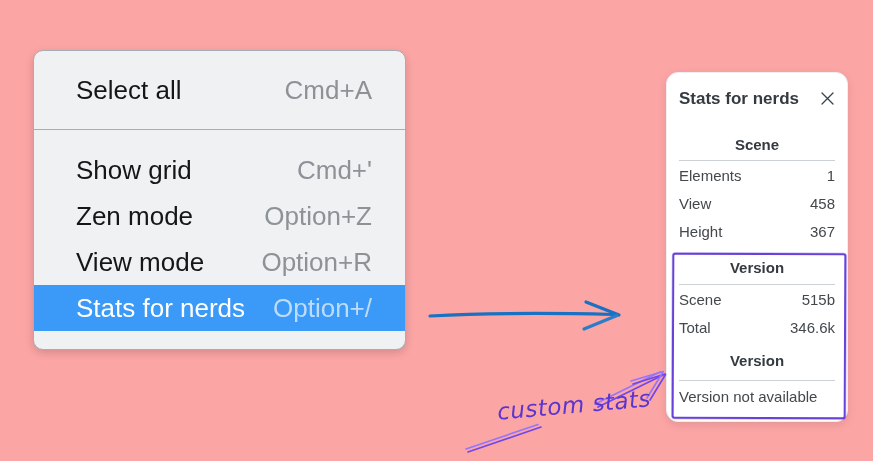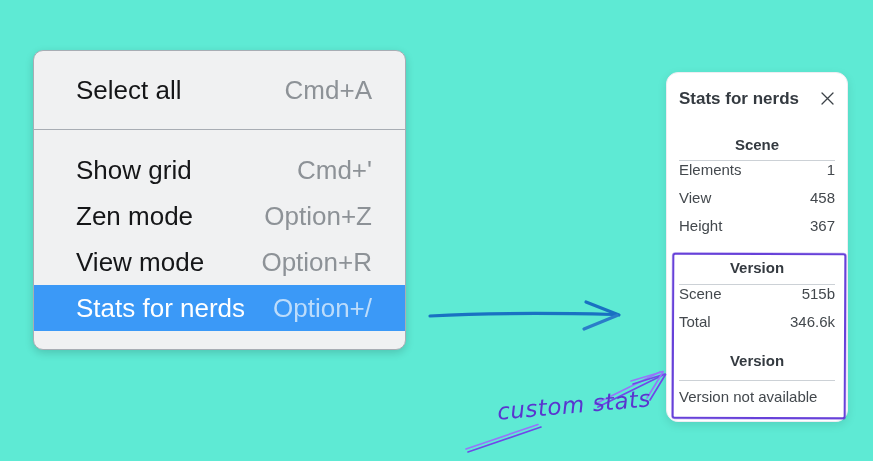--- a/index.html
+++ b/index.html
@@ -1,16 +1,16 @@
 <!DOCTYPE html>
 <html><head>
 <meta charset="utf-8">
 <style>
   html,body{margin:0;padding:0;background:#fff;}
-  .stage{position:relative;width:873px;height:461px;background:#5eead4;overflow:hidden;
+  .stage{position:relative;width:873px;height:461px;background:#fca5a5;overflow:hidden;
          font-family:"Liberation Sans",sans-serif;}
 
   
   .menu{position:absolute;left:33px;top:50px;width:373px;height:300px;box-sizing:border-box;
         background:#f0f1f2;border:1px solid #a8adb4;border-radius:10px;
         box-shadow:0 3px 9px rgba(0,0,0,.16);overflow:hidden;}
   .menu-section-1{height:78px;display:flex;flex-direction:column;justify-content:center;}
   .menu-divider{height:1px;background:#a8adb4;}
   .menu-section-2{padding:17px 0 16px 0;}
   .menu-item{height:46px;display:flex;align-items:center;justify-content:space-between;
@@ -29,21 +29,21 @@
   .close-btn{width:16px;height:16px;display:flex;align-items:center;justify-content:center;
              cursor:pointer;}
   .sec-head{font-size:15px;font-weight:700;color:#343a40;text-align:center;height:18px;
             line-height:18px;}
   .sh-scene{margin-top:27px;}
   .sh-storage{margin-top:14px;}
   .sh-version{margin-top:11px;}
   .hr{height:1px;background:#ccd1d6;margin-top:6px;}
   .hr2{margin-top:7px;}
   .hr3{margin-top:10px;}
-  .prow{height:28px;display:flex;align-items:flex-start;justify-content:space-between;
+  .prow{height:28px;display:flex;align-items:center;justify-content:space-between;
         font-size:15px;}
   .pnote{margin-top:4px;line-height:24px;font-size:15px;white-space:nowrap;}
 
   
   .purple-box{position:absolute;left:5px;top:180px;width:170px;height:162px;
               border:2px solid #6741d9;border-radius:3px;pointer-events:none;
               transform:rotate(.25deg);box-shadow:0 0 0 .5px rgba(103,65,217,.45);}
 
   
   .overlay{position:absolute;left:0;top:0;width:873px;height:461px;pointer-events:none;}

